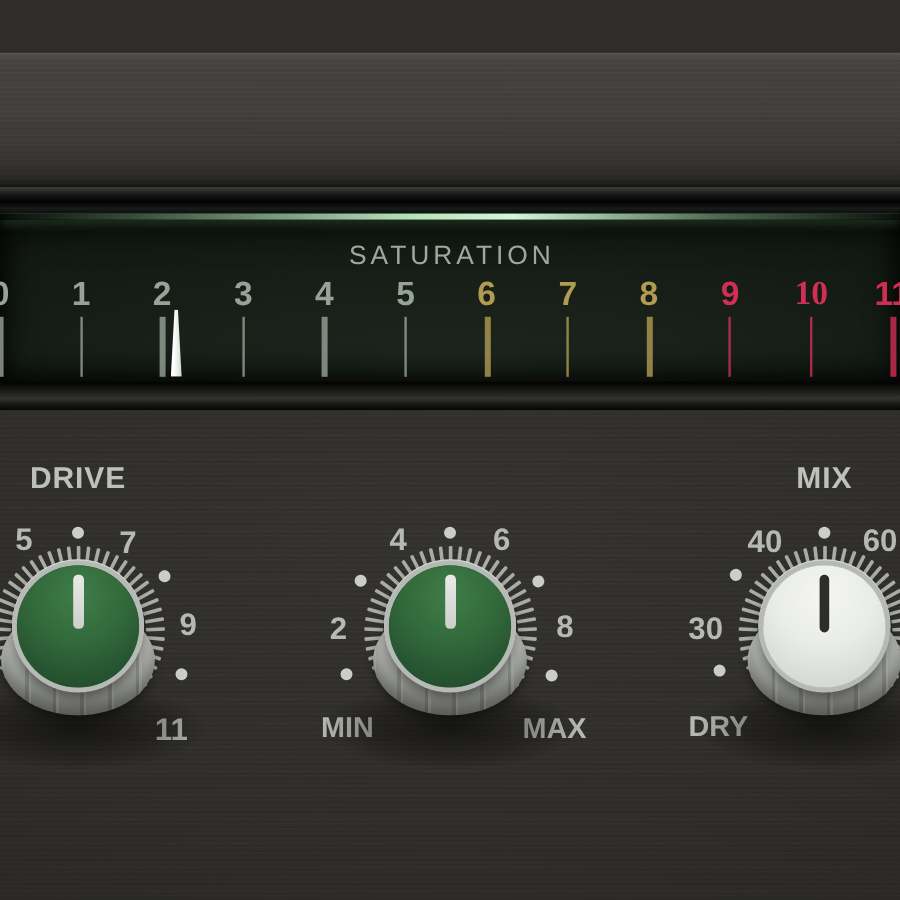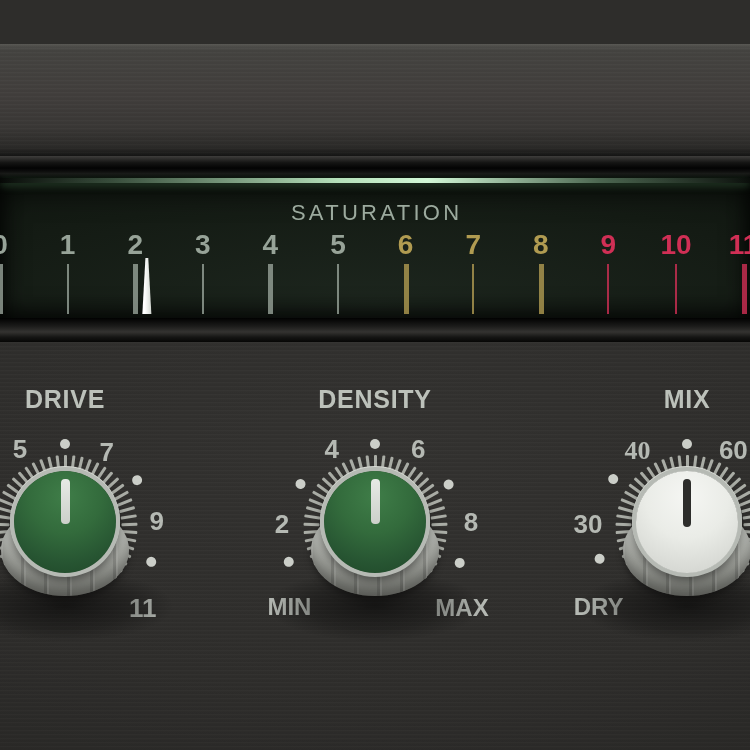--- a/index.html
+++ b/index.html
@@ -113,21 +113,21 @@
         <div class="m-num zone-normal" style="left: 338px;">5</div>
         <div class="m-tick zone-normal minor" style="left: 338px;"></div>
         <div class="m-num zone-warm" style="left: 405.6px;">6</div>
         <div class="m-tick zone-warm major" style="left: 405.6px;"></div>
         <div class="m-num zone-warm" style="left: 473.2px;">7</div>
         <div class="m-tick zone-warm minor" style="left: 473.2px;"></div>
         <div class="m-num zone-warm" style="left: 540.8px;">8</div>
         <div class="m-tick zone-warm major" style="left: 540.8px;"></div>
         <div class="m-num zone-hot" style="left: 608.4px;">9</div>
         <div class="m-tick zone-hot minor" style="left: 608.4px;"></div>
-        <div class="m-num zone-hot" style="left: 676px;">10</div>
+        <div class="m-num zone-hot" style="left: 676px; font-family: Liberation Serif, serif;">10</div>
         <div class="m-tick zone-hot minor" style="left: 676px;"></div>
         <div class="m-num zone-hot" style="left: 743.6px;">11</div>
         <div class="m-tick zone-hot major" style="left: 743.6px;"></div>
       </div>
     <div class="needle" id="meter-needle" style="left: 146.692px;"></div>
   </section>
 
   <div class="bezel-bottom"></div>
 
   <main class="panel"></main>
@@ -187,21 +187,20 @@
     <div class="knob-shadow"></div>
     <div class="knob-body">
       <div class="skirt"></div>
       <div class="cap green">
         <div class="pointer pale"></div>
       </div>
     </div>
   </div>
 
   <div class="knob-unit" style="left:225px">
-    <div class="knob-title">DENSITY</div>
     <div class="knob-scale">
         <div class="k-tick" style="transform: rotate(-135deg) translateY(-64px);"></div>
         <div class="k-tick" style="transform: rotate(-128.25deg) translateY(-64px);"></div>
         <div class="k-tick" style="transform: rotate(-121.5deg) translateY(-64px);"></div>
         <div class="k-tick" style="transform: rotate(-114.75deg) translateY(-64px);"></div>
         <div class="k-tick" style="transform: rotate(-108deg) translateY(-64px);"></div>
         <div class="k-tick" style="transform: rotate(-101.25deg) translateY(-64px);"></div>
         <div class="k-tick" style="transform: rotate(-94.5deg) translateY(-64px);"></div>
         <div class="k-tick" style="transform: rotate(-87.75deg) translateY(-64px);"></div>
         <div class="k-tick" style="transform: rotate(-81deg) translateY(-64px);"></div>
@@ -300,21 +299,21 @@
         <div class="k-tick" style="transform: rotate(108deg) translateY(-64px);"></div>
         <div class="k-tick" style="transform: rotate(114.75deg) translateY(-64px);"></div>
         <div class="k-tick" style="transform: rotate(121.5deg) translateY(-64px);"></div>
         <div class="k-tick" style="transform: rotate(128.25deg) translateY(-64px);"></div>
         <div class="k-tick" style="transform: rotate(135deg) translateY(-64px);"></div>
         <div class="k-dot" style="transform: rotate(-110deg) translateY(-93px);"></div>
         <div class="k-dot" style="transform: rotate(-57deg) translateY(-88px);"></div>
         <div class="k-dot" style="transform: rotate(0deg) translateY(-83px);"></div>
         <div class="k-label word" style="transform: rotate(-132deg) translateY(-119px) rotate(132deg);">DRY</div>
         <div class="k-label" style="transform: rotate(-88deg) translateY(-99px) rotate(88deg);">30</div>
-        <div class="k-label" style="transform: rotate(-33deg) translateY(-91px) rotate(33deg); font-family: Liberation Serif, serif;">40</div>
+        <div class="k-label" style="transform: rotate(-33deg) translateY(-91px) rotate(33deg);">40</div>
         <div class="k-label" style="transform: rotate(31deg) translateY(-90px) rotate(-31deg);">60</div>
       </div>
     <div class="knob-shadow"></div>
     <div class="knob-body">
       <div class="skirt"></div>
       <div class="cap light">
         <div class="pointer dark"></div>
       </div>
     </div>
   </div>

